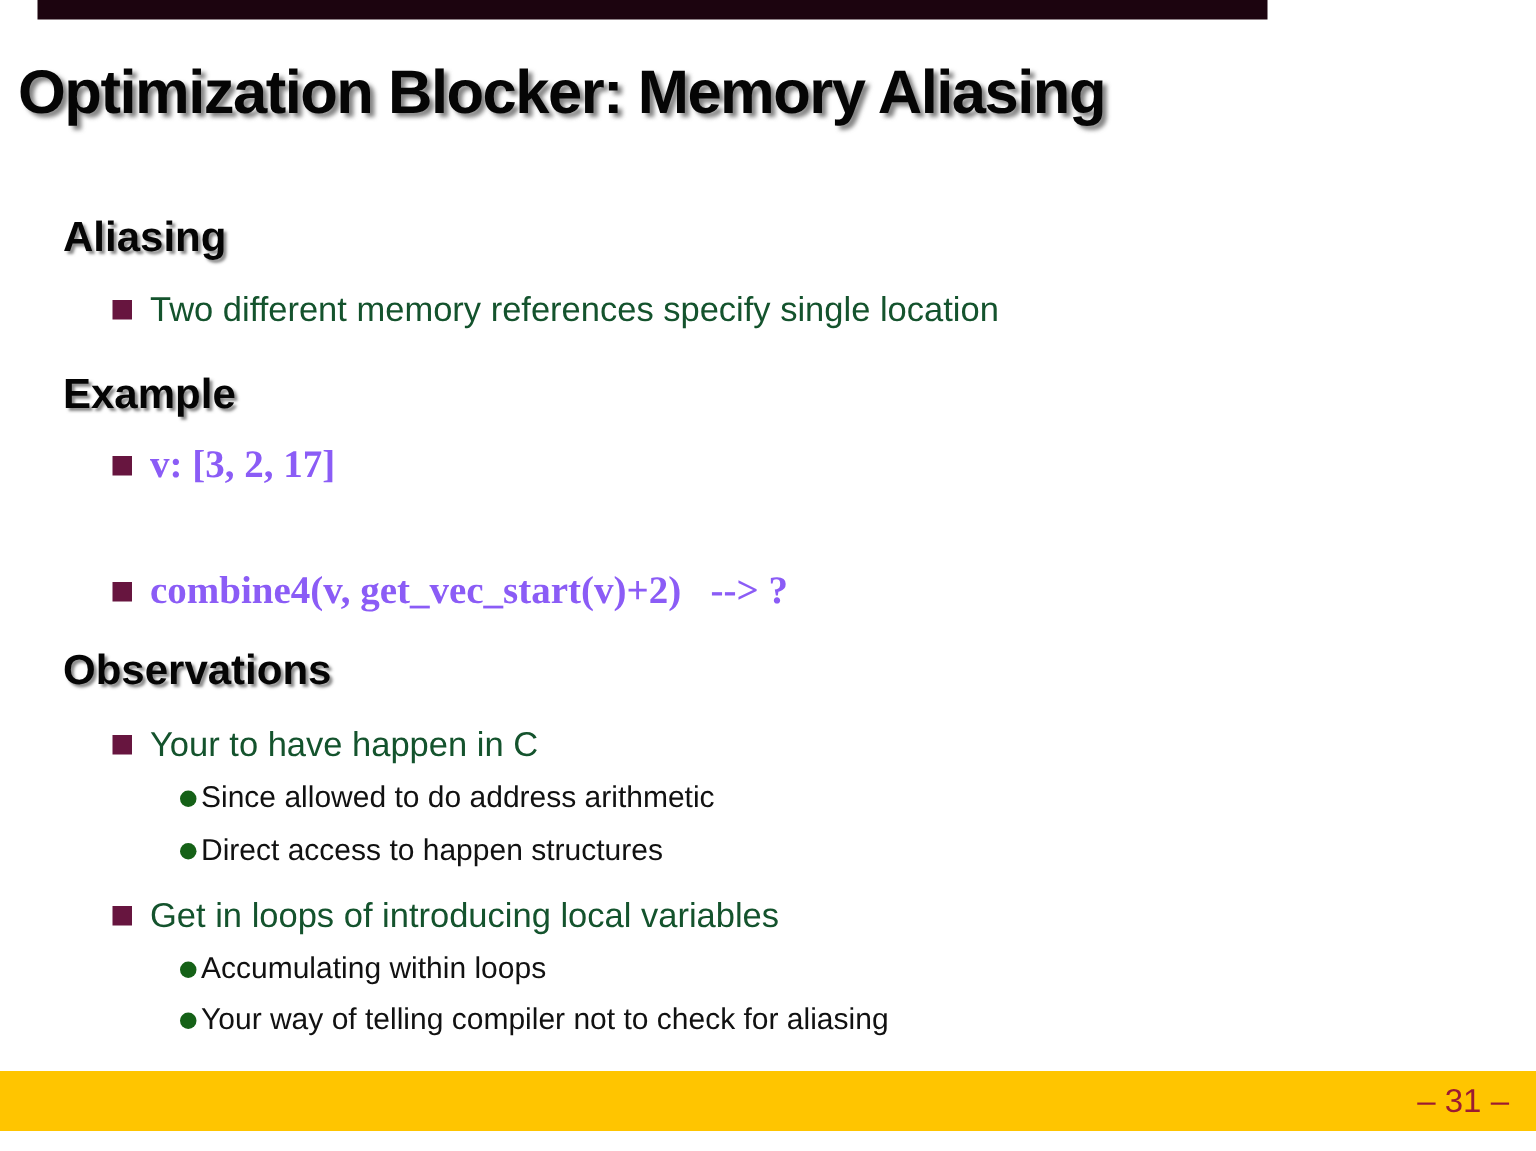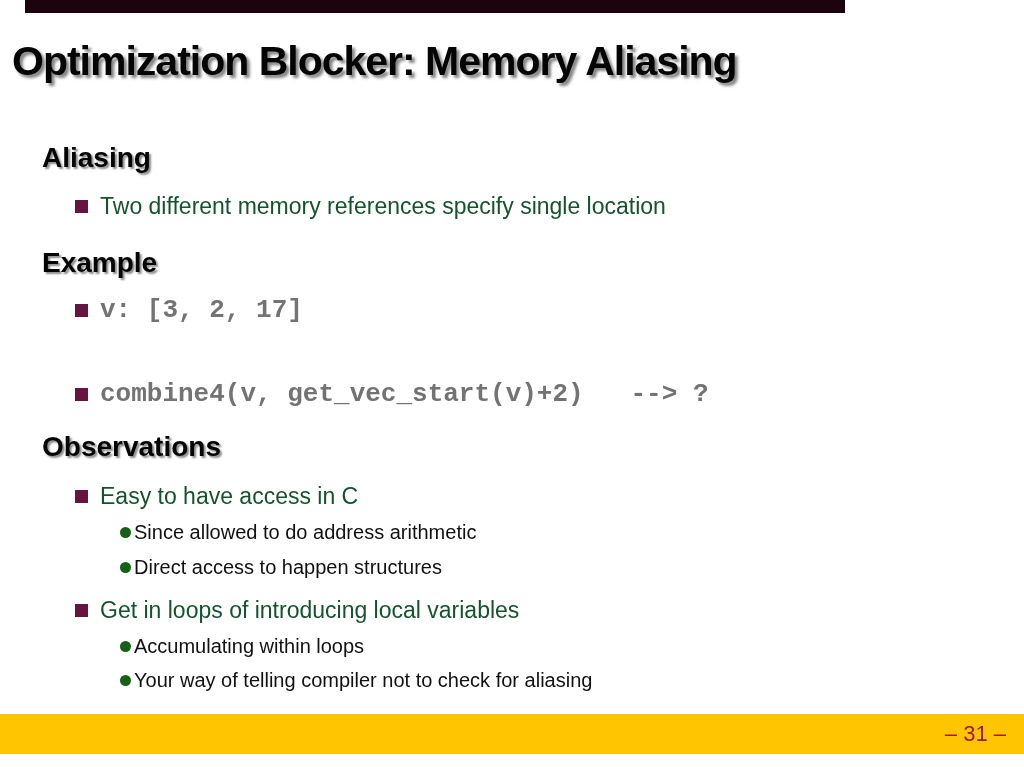--- a/index.html
+++ b/index.html
@@ -21,22 +21,22 @@
     font-size:28px; font-weight:bold; color:#050505;
     text-shadow:2px 2px 2px rgba(90,90,90,0.7);
   }
   .row { position:absolute; left:75px; display:flex; align-items:center; }
   .row .sq {
     width:13px; height:13px; flex:none; margin-right:12px;
     background:var(--bullet-square-color,#67153f);
   }
   .row .bt { font-size:23px; color:#14532d; white-space:pre; }
   .row.code .bt {
-    font-family:Liberation Mono, monospace;
-    font-weight:bold; font-size:26px; color:#737373;
+    font-family:Liberation Serif, serif;
+    font-weight:bold; font-size:26px; color:#8b5cf6;
   }
   .sub { position:absolute; left:120px; display:flex; align-items:center; }
   .sub .ci {
     width:11px; height:11px; flex:none; border-radius:50%; margin-right:3px;
     background:var(--bullet-circle-color,#156117);
   }
   .sub .bt { font-size:20px; color:#111; white-space:pre; }
   .footer {
     position:absolute; left:0; top:714px; width:1024px; height:40px;
     background:var(--footer-bar-color,#ffc500);
@@ -73,21 +73,21 @@
 
   <div class="row code" style="top:379px">
     <span class="sq"></span>
     <span class="bt">combine4(v, get_vec_start(v)+2)   --&gt; ?</span>
   </div>
 
   <h2 class="heading" style="top:431px">Observations</h2>
 
   <div class="row" style="top:483px">
     <span class="sq"></span>
-    <span class="bt">Easy to have access in C</span>
+    <span class="bt">Your to have happen in C</span>
   </div>
 
   <div class="sub" style="top:521px">
     <span class="ci"></span>
     <span class="bt">Since allowed to do address arithmetic</span>
   </div>
 
   <div class="sub" style="top:556px">
     <span class="ci"></span>
     <span class="bt">Direct access to happen structures</span>

